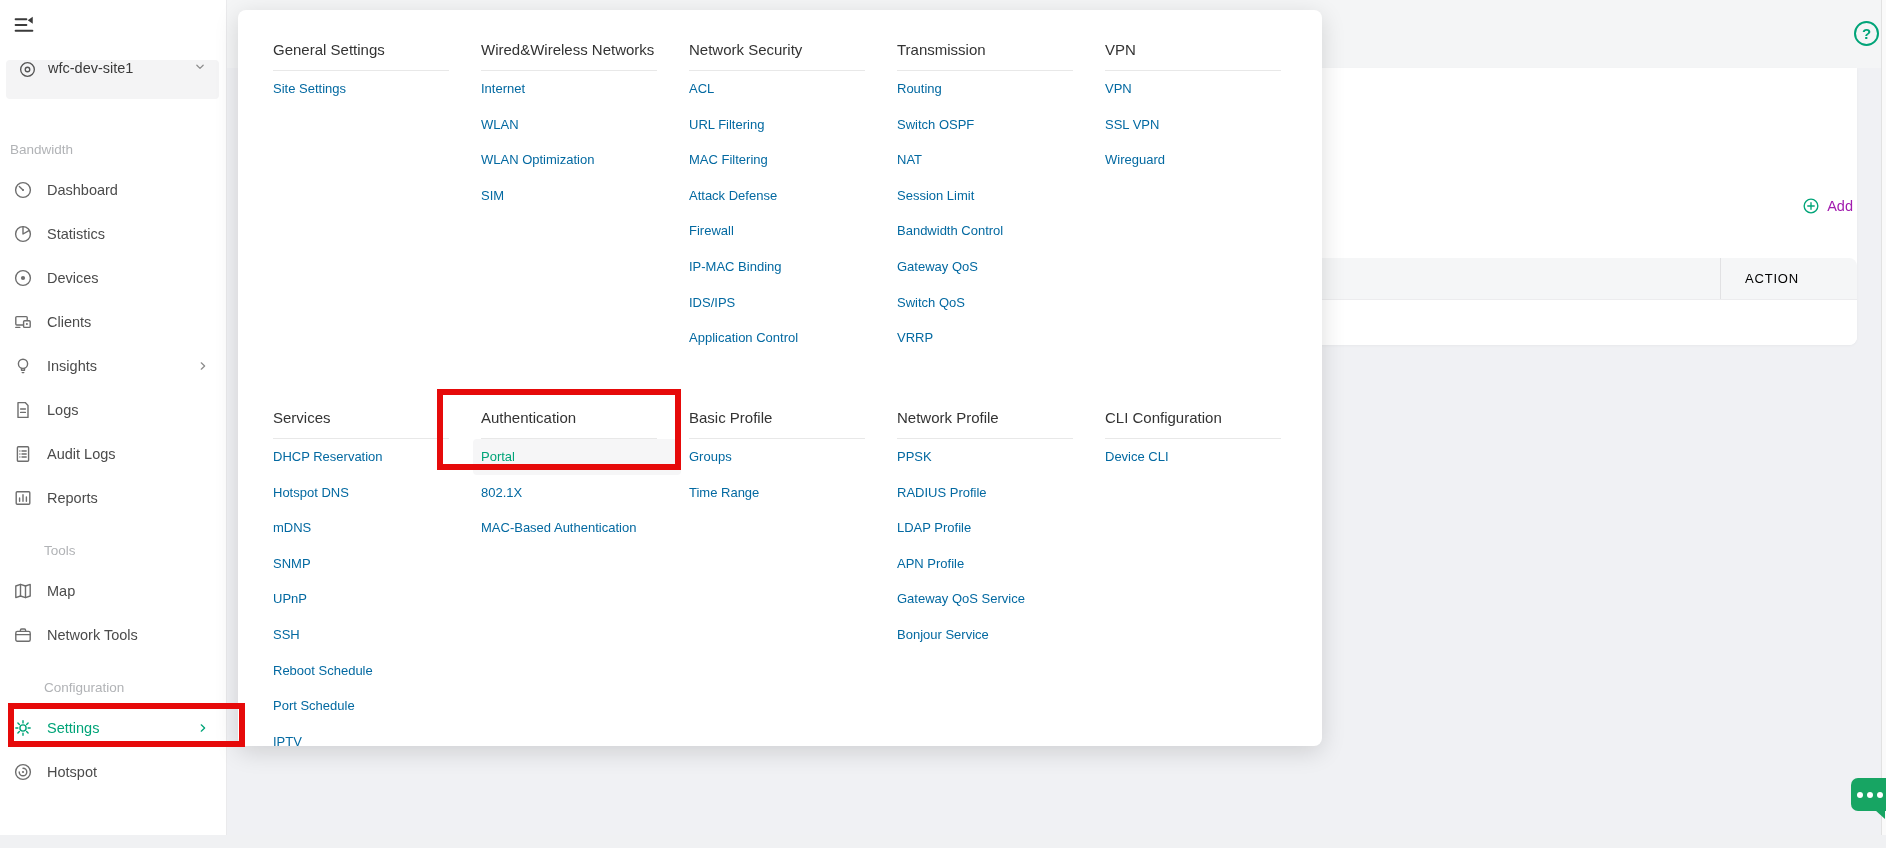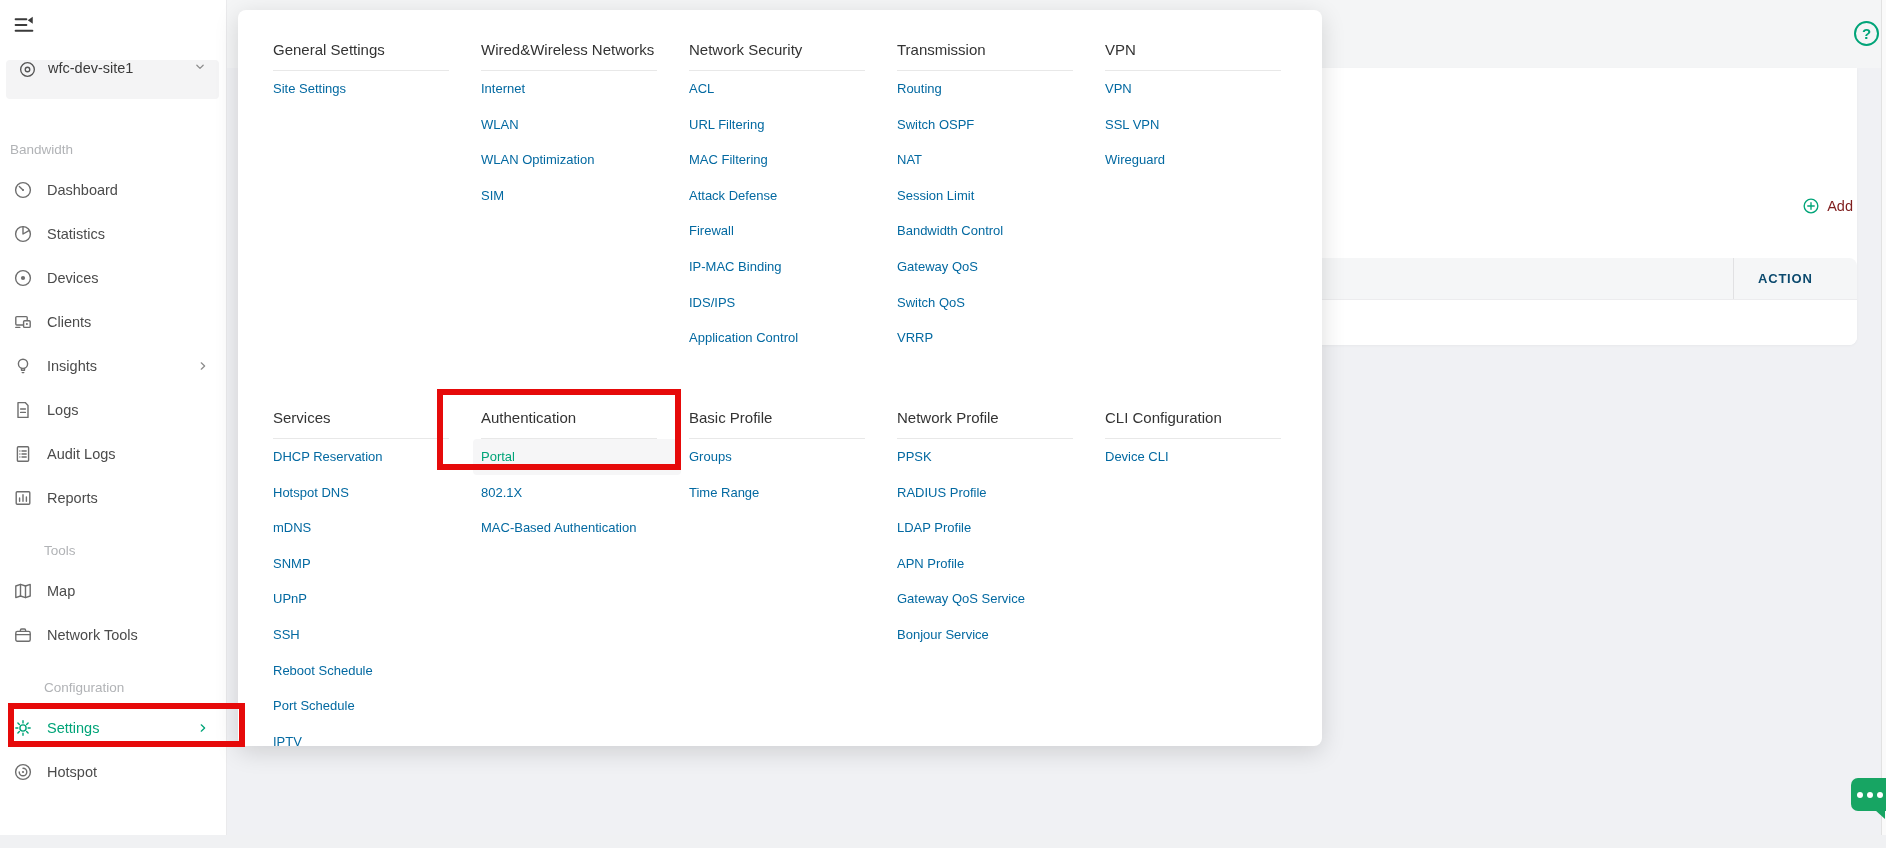--- a/index.html
+++ b/index.html
@@ -9,26 +9,26 @@
   
   .topbar { position:absolute; left:0; top:0; right:0; height:68px; background:#f4f5f6; z-index:1; }
   .help-circle { position:absolute; top:21px; right:7px; width:25px; height:25px; border:2px solid #00a478;
     border-radius:50%; color:#00a478; font-size:15px; font-weight:bold; text-align:center; line-height:21px;
     z-index:6; background:transparent; cursor:pointer; }
 
   
   .content-card { position:absolute; left:247px; top:68px; right:29px; height:277px; background:#fff;
     border-radius:0 0 8px 8px; box-shadow:0 1px 3px rgba(0,0,0,0.04); z-index:2; }
   .add-btn { position:absolute; top:124px; right:4px; height:28px; display:flex; align-items:center; gap:7px;
-    color:#7f1d1d; font-size:14.5px; cursor:pointer; }
+    color:#a21caf; font-size:14.5px; cursor:pointer; }
   .add-btn svg { display:block; }
   .grid-table { position:absolute; left:0; right:0; top:190px; }
   .grid-thead { height:42px; background:#f5f6f7; border-radius:8px 8px 0 0; border-bottom:1px solid #ececee; position:relative; }
-  .action-cell { position:absolute; right:3px; top:0; bottom:0; width:121px; border-left:1px solid #e1e1e3;
-    font-size:13px; font-weight:bold; letter-spacing:0.8px; color:#0c4a6e; line-height:41px; padding-left:24px; }
+  .action-cell { position:absolute; right:16px; top:0; bottom:0; width:121px; border-left:1px solid #e1e1e3;
+    font-size:13px; font-weight:normal; letter-spacing:0.8px; color:#000000; line-height:41px; padding-left:24px; }
   .grid-trow { height:45px; background:#fff; border-radius:0 0 8px 8px; }
 
   
   .vscroll { position:absolute; top:0; right:0; bottom:0; width:5px; background:#fafafa; border-left:1px solid #e2e2e2; z-index:4; }
   .hscroll { position:absolute; left:0; right:0; bottom:0; height:13px; background:#f0f1f3; z-index:6; }
 
   
   .sidebar { position:absolute; left:0; top:0; bottom:13px; width:227px; background:#fff;
     border-right:1px solid #eaeaec; z-index:5; }
   .collapse-btn { position:absolute; left:12px; top:13px; width:24px; height:24px; color:#3a3a3a; cursor:pointer; }

